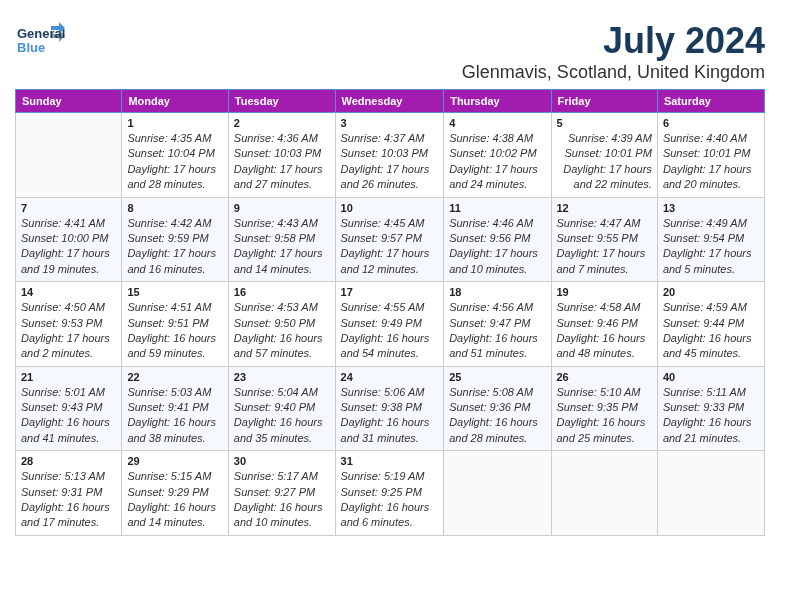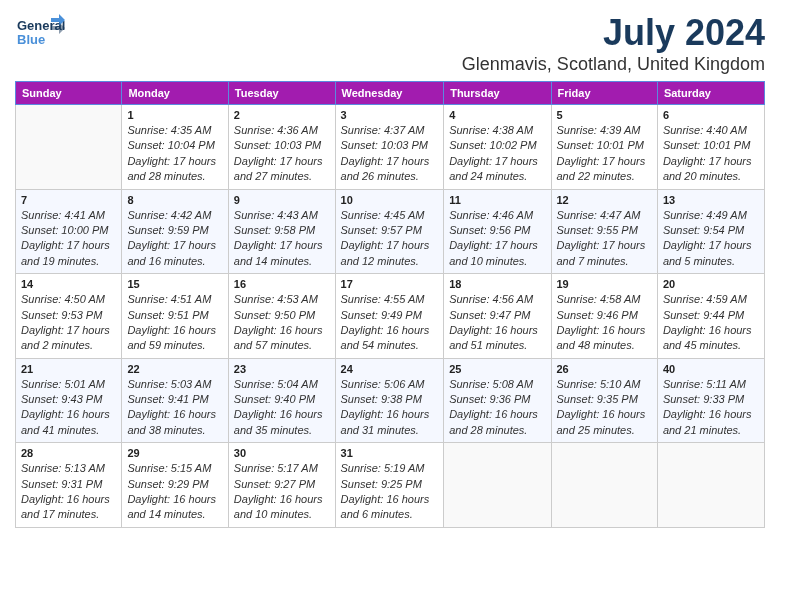--- a/index.html
+++ b/index.html
@@ -7,21 +7,21 @@
       font-family: Arial, sans-serif;
       background: #fff;
       width: 792px;
       height: 612px;
       overflow: hidden;
     }
     .page {
       width: 780px;
       height: 612px;
       background: #fff;
-      padding: 12px 15px;
+      padding: 20px 15px;
     }
     .header {
       display: flex;
       justify-content: space-between;
       align-items: flex-start;
       margin-bottom: 6px;
     }
     .logo {
       display: flex;
       align-items: center;
@@ -141,21 +141,21 @@
           </td>
           <td>
             <span class="day-num">4</span>
             <div class="day-info" style="white-space: pre-line;">Sunrise: 4:38 AM
 Sunset: 10:02 PM
 Daylight: 17 hours
 and 24 minutes.</div>
           </td>
           <td>
             <span class="day-num">5</span>
-            <div class="day-info" style="white-space: pre-line;">Sunrise: 4:39 AM
+            <div class="day-info" style="white-space: pre-line; text-align: right;">Sunrise: 4:39 AM
 Sunset: 10:01 PM
 Daylight: 17 hours
 and 22 minutes.</div>
           </td>
           <td>
             <span class="day-num">6</span>
             <div class="day-info" style="white-space: pre-line;">Sunrise: 4:40 AM
 Sunset: 10:01 PM
 Daylight: 17 hours
 and 20 minutes.</div>

